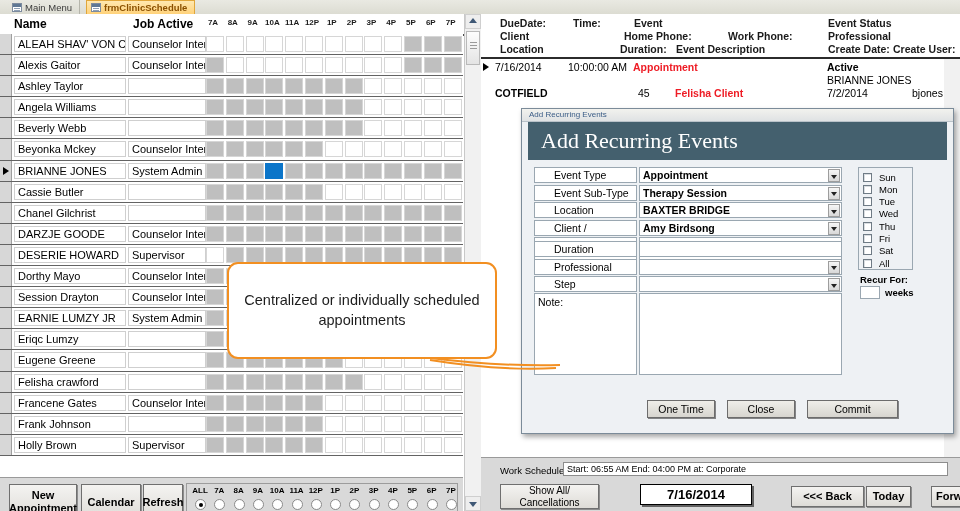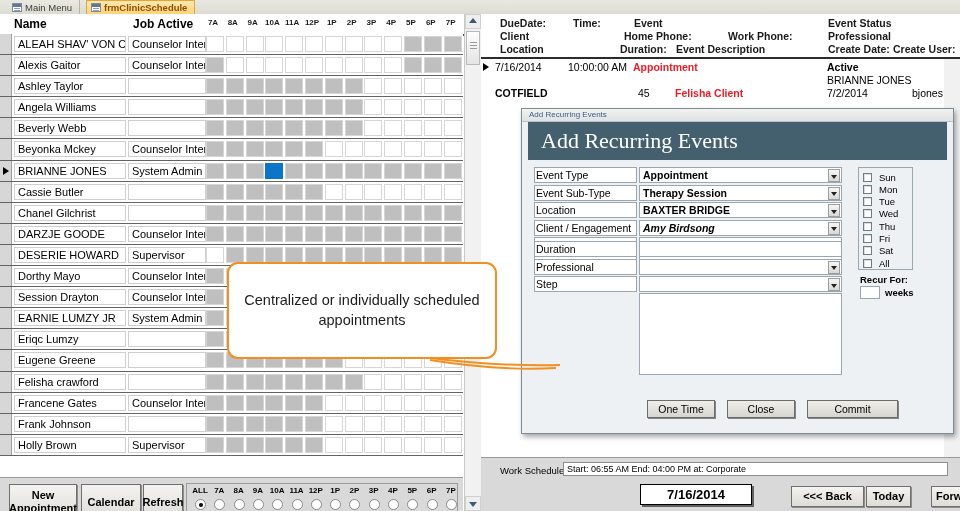--- a/index.html
+++ b/index.html
@@ -118,21 +118,21 @@
     box-shadow:2px 3px 5px rgba(0,0,0,.35);}
   .dlg-tabbar{position:absolute;left:0;top:0;width:431px;height:12px;
     background:linear-gradient(#f2f2ee,#dfe2e4);border-bottom:1px solid #b9c2c9;}
   .dlg-tabbar span{position:absolute;left:7px;top:1px;font-size:8px;color:#3b5d86;}
   .dlg-title{position:absolute;left:6px;top:13px;width:419px;height:38px;
     background:#44606e;color:#fff;font-family:"Liberation Serif", serif;
     font-size:22px;display:flex;align-items:center;padding-left:13px;box-sizing:border-box;}
   .dlg-body{position:absolute;left:6px;top:51px;width:419px;height:267px;background:#eef1f4;}
   .flabel{position:absolute;left:6px;width:103px;height:16px;background:#fff;
     border:1px solid #9aa7b1;box-sizing:border-box;font-size:10.5px;
-    padding-left:1px;line-height:14px;}
+    padding-left:19px;line-height:14px;}
   .fvalue{position:absolute;left:111px;width:203px;height:16px;background:#fff;
     border:1px solid #9aa7b1;box-sizing:border-box;font-size:10.5px;
     padding-left:3px;line-height:14px;font-weight:bold;white-space:nowrap;overflow:hidden;}
   .arrowbtn{position:absolute;top:1px;right:1px;width:12px;height:13px;
     background:linear-gradient(#f6f6f6,#d8d8d8);border:1px solid #9d9d9d;box-sizing:border-box;}
   .arrowbtn::after{content:"";position:absolute;left:50%;top:50%;margin:-1px 0 0 -3px;
     width:0;height:0;border-left:3px solid transparent;border-right:3px solid transparent;
     border-top:4px solid #222;}
   .notebox{position:absolute;left:111px;width:203px;background:#fff;
     border:1px solid #9aa7b1;box-sizing:border-box;}
@@ -680,20 +680,22 @@
       <div class="dcell" style="left:157px;top:28px;">45</div>
       <div class="dcell red" style="left:194px;top:28px;">Felisha Client</div>
       <div class="dcell" style="left:346px;top:28px;">7/2/2014</div>
       <div class="dcell" style="left:431px;top:28px;">bjones</div>
       <div class="rightscroll"></div>
     </div>
 
     <div class="wsfoot">
       <div class="ws-label">Work Schedule</div>
       <div class="ws-field">Start:  06:55 AM  End:  04:00 PM   at: Corporate</div>
+      <div class="btn" style="left:19px;top:26px;width:99px;height:25px;font-weight:normal;white-space:pre-line;font-size:10px;">Show All/
+Cancellations</div>
       <div class="datebox">7/16/2014</div>
       <div class="btn" style="left:310px;top:28px;width:73px;height:21px;">&lt;&lt;&lt; Back</div>
       <div class="btn" style="left:385px;top:28px;width:45px;height:21px;">Today</div>
       <div class="btn" style="left:450px;top:28px;width:63px;height:21px;justify-content:flex-start;padding-left:4px;">Forwa</div>
     </div>
   </div>
 
   <svg class="calloutsvg">
     <path d="M 430,358 C 470,363 520,366 560,365" stroke="#f28f21" stroke-width="2" fill="none"></path>
     <path d="M 430,360 C 480,368 520,370 556,368" stroke="#f28f21" stroke-width="2" fill="none"></path>
@@ -710,39 +712,40 @@
     <div class="dlg-body" id="dialog-body">
 
       <div id="dlg-fields-1">
           <div class="flabel" style="top: 7px;">Event Type</div>
           <div class="fvalue" style="top: 7px;">Appointment<span class="arrowbtn"></span></div>
           <div class="flabel" style="top: 24.5px;">Event Sub-Type</div>
           <div class="fvalue" style="top: 24.5px;">Therapy Session<span class="arrowbtn"></span></div>
           <div class="flabel" style="top: 42px;">Location</div>
           <div class="fvalue" style="top: 42px;">BAXTER BRIDGE<span class="arrowbtn"></span></div>
           <div class="flabel" style="top: 59.5px;">Client / Engagement</div>
-          <div class="fvalue" style="top: 59.5px; font-style: italic;">Amy Birdsong<span class="arrowbtn"></span></div>
+          <div class="fvalue" style="top: 59.5px;">Amy Birdsong<span class="arrowbtn"></span></div>
           <div class="flabel" style="top: 77px;">Event Date</div>
           <div class="fvalue" style="top: 77px;"></div>
           <div class="flabel" style="top: 94.5px;">Event Time</div>
           <div class="fvalue" style="top: 94.5px;"></div>
         </div>
       <div id="dlg-fields-2">
           <div class="flabel" style="top: 81px;">Duration</div>
           <div class="fvalue" style="top: 81px;"></div>
           <div class="flabel" style="top: 98.5px;">Professional</div>
           <div class="fvalue" style="top: 98.5px;">
             <span class="arrowbtn"></span>
           </div>
           <div class="flabel" style="top: 116px;">Step</div>
           <div class="fvalue" style="top: 116px;">
             <span class="arrowbtn"></span>
           </div>
         </div>
 
+      <div class="notelabel" style="top:133px;height:82px;padding-top:2px;">Note:</div>
       <div class="notebox" style="top:133px;height:82px;"></div>
 
       <div class="daysbox" id="days-box">
           <div class="dayrow" style="top: 3px;">
             <span class="chk"></span>
             <span class="daylbl">Sun</span>
           </div>
           <div class="dayrow" style="top: 15.3px;">
             <span class="chk"></span>
             <span class="daylbl">Mon</span>

